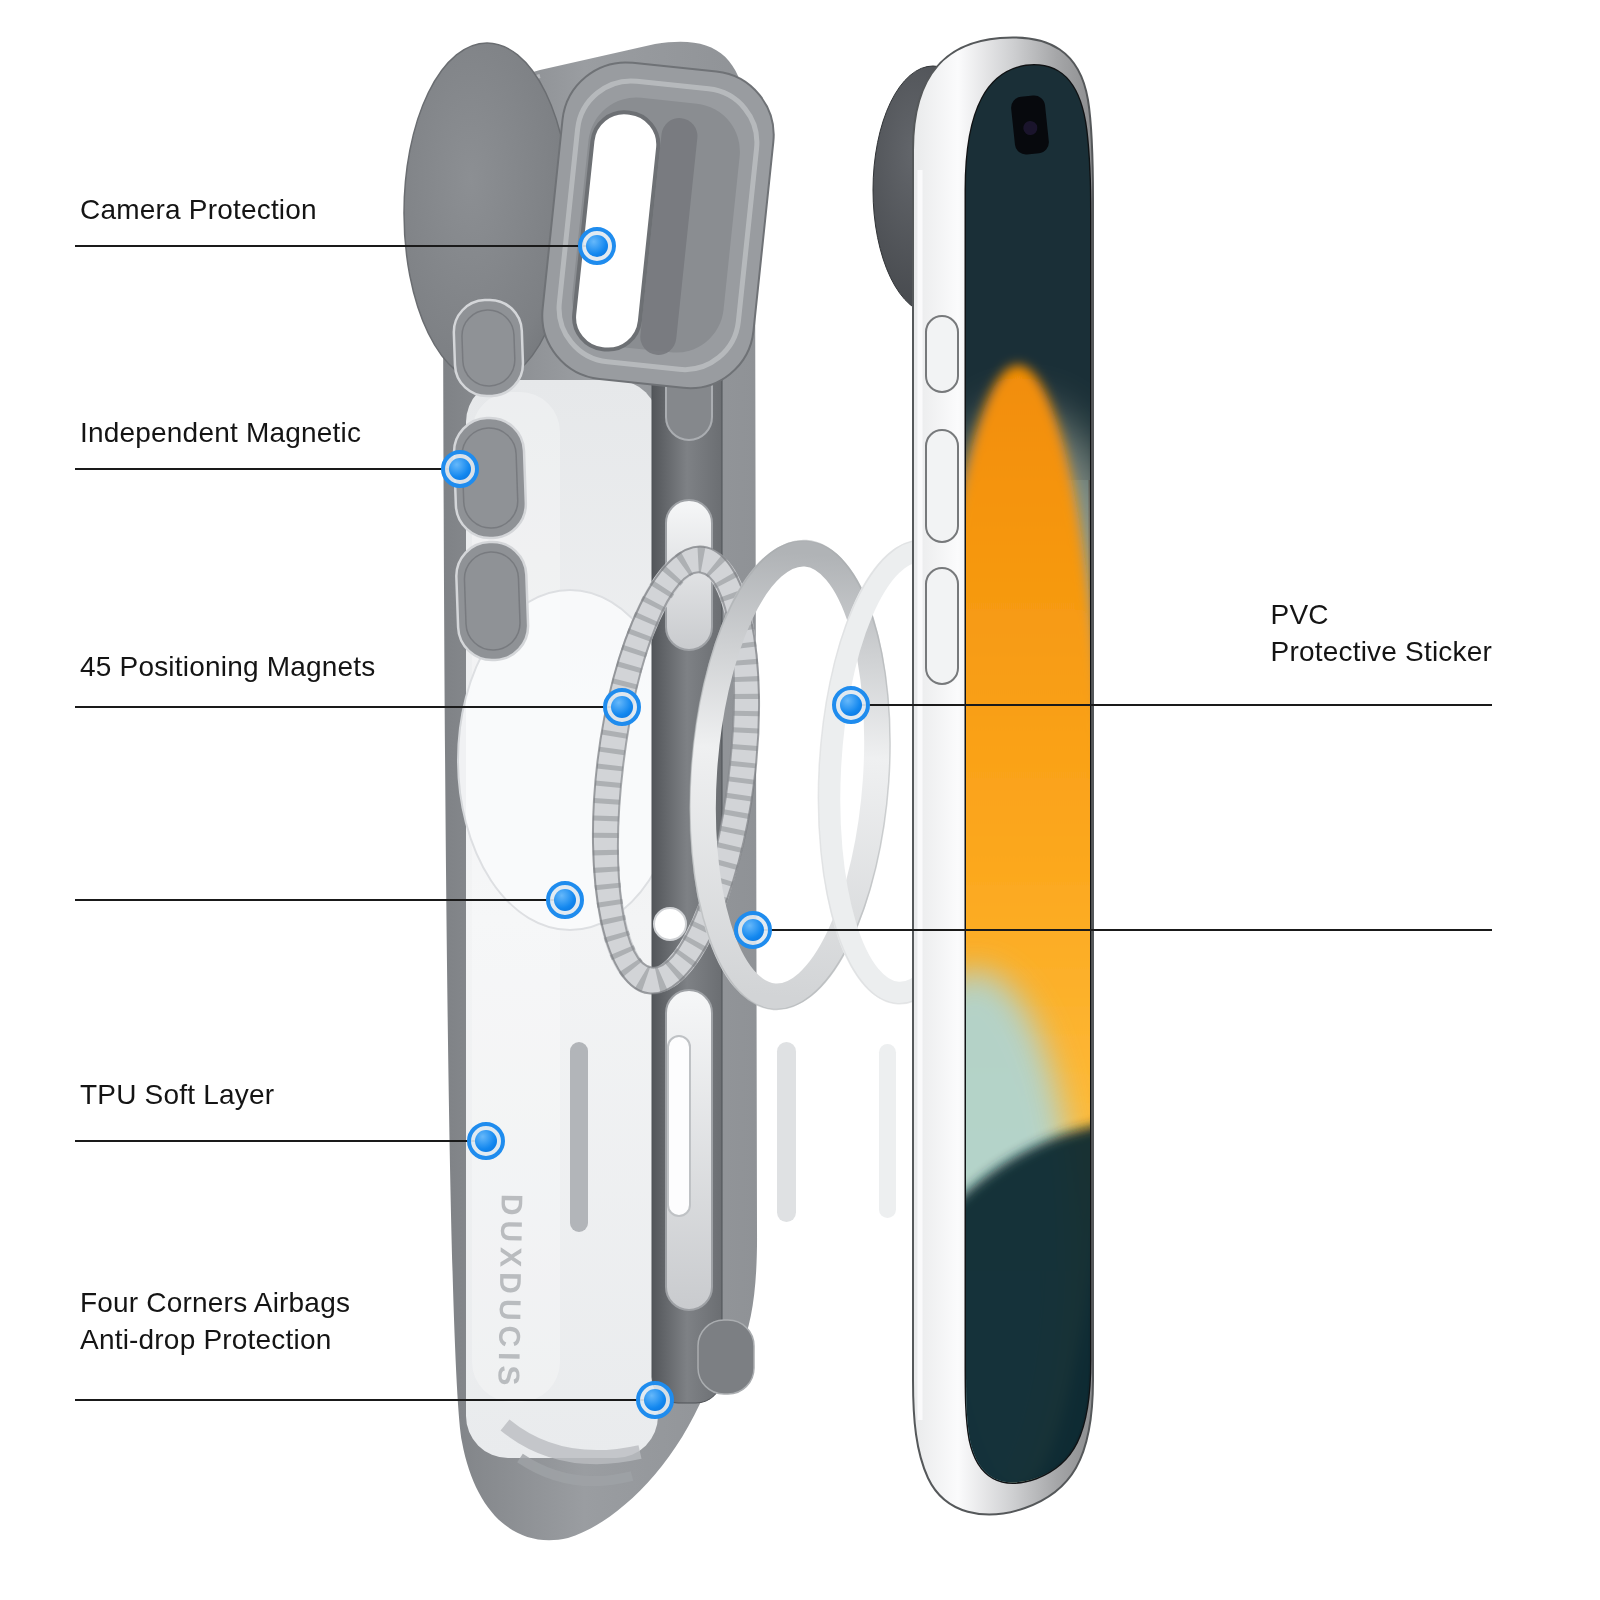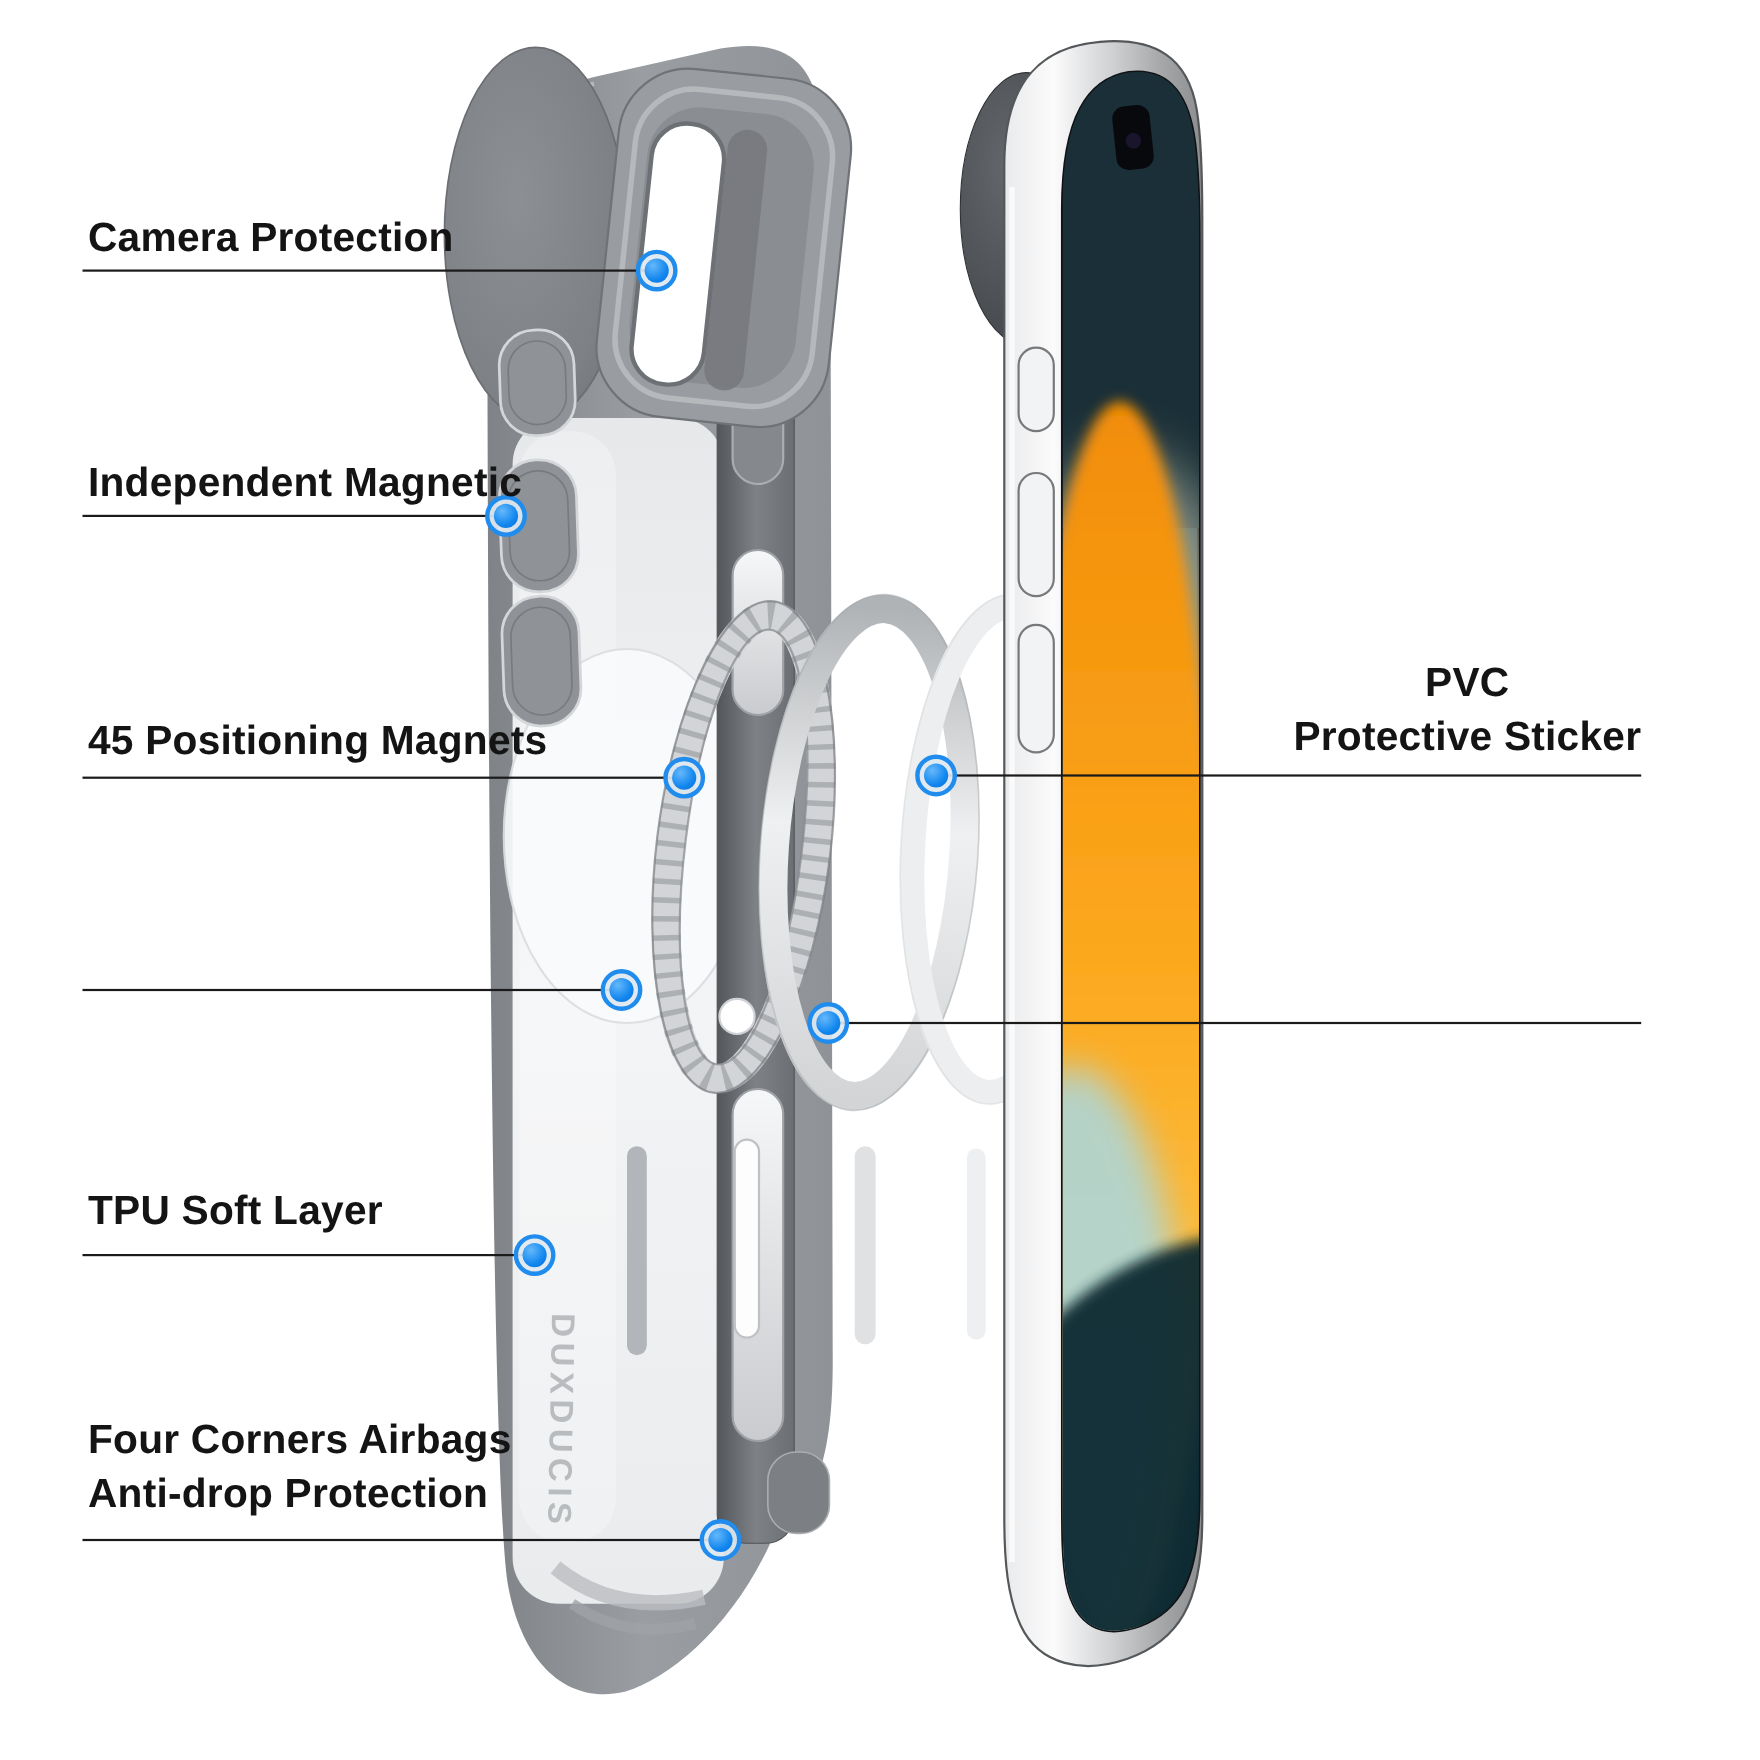--- a/index.html
+++ b/index.html
@@ -2,24 +2,24 @@
 <html><head>
 <meta charset="utf-8">
 <style>
   html,body{margin:0;padding:0;background:#ffffff;}
   .canvas{
     position:relative;width:1600px;height:1600px;background:#ffffff;
     overflow:hidden;font-family:"Liberation Sans",sans-serif;
   }
   .illustration{position:absolute;left:0;top:0;}
   .callout-label{
-    position:absolute;font-weight:700;font-size:37px;line-height:1.32;
+    position:absolute;font-weight:400;font-size:28px;line-height:1.32;
     color:#141414;letter-spacing:.2px;white-space:pre-line;
   }
-  .callout-label.right{text-align:center;}
+  .callout-label.right{text-align:left;}
   .callout-line{position:absolute;height:2px;background:#1a1a1a;}
   .dot{
     position:absolute;width:30px;height:30px;border-radius:50%;
     border:4px solid #1f8cee;background:rgba(223,232,240,.92);
     box-sizing:content-box;
   }
   .dot::after{
     content:"";position:absolute;inset:4px;border-radius:50%;
     background:radial-gradient(circle at 35% 30%,#66b8fa 0%,#1287ef 60%,#0b6fd8 100%);
   }

